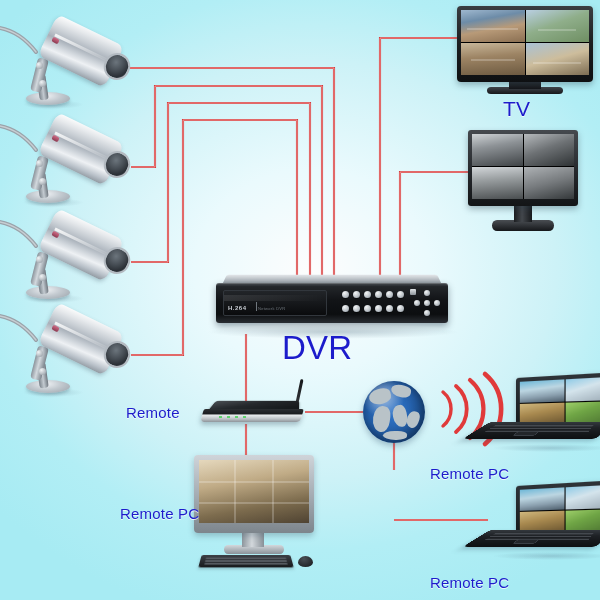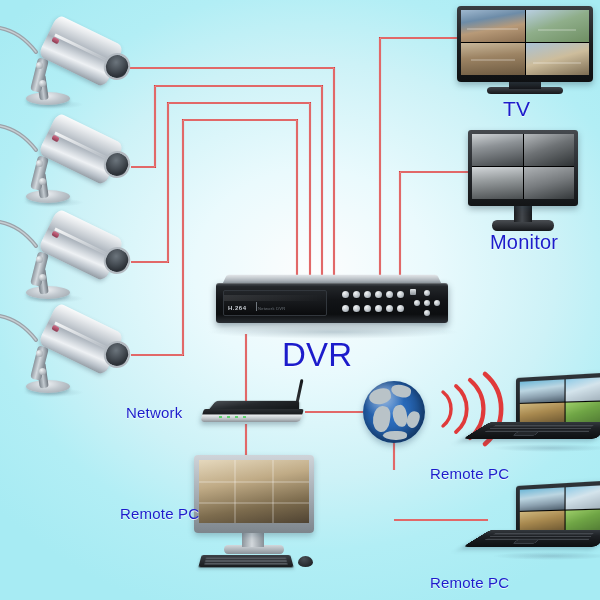--- a/index.html
+++ b/index.html
@@ -465,21 +465,20 @@
     <div class="mon-neck"></div>
     <div class="mon-bez">
       <div class="quad">
         <div class="q g1"></div>
         <div class="q g2"></div>
         <div class="q g3"></div>
         <div class="q g4"></div>
       </div>
     </div>
   </div>
-  <div class="lbl" style="left:490px;top:231px;font-size:20px;">Monitor</div>
 
   <div id="dvr-shadow"></div>
   <div class="node" id="dvr">
     <div class="dvr-top"></div>
     <div class="dvr-face">
       <div class="dvr-screen"></div>
       <div class="dvr-glow"></div>
       <div class="dvr-h264">H.264</div>
       <div class="dvr-sub2"></div>
       <div class="dvr-sub">Network DVR</div>
@@ -502,32 +501,32 @@
       <div class="navc">
         <div class="n" style="left:12px;top:0;width:6px;height:6px;"></div>
         <div class="n" style="left:12px;top:20px;width:6px;height:6px;"></div>
         <div class="n" style="left:2px;top:10px;width:6px;height:6px;"></div>
         <div class="n" style="left:22px;top:10px;width:6px;height:6px;"></div>
         <div class="n" style="left:12px;top:10px;width:6px;height:6px;"></div>
         <div class="sq" style="left:-2px;top:-1px;"></div>
       </div>
     </div>
   </div>
-  <div class="lbl" style="left:282px;top:336px;font-size:33px;">DVR</div>
+  <div class="lbl" style="left:282px;top:329px;font-size:33px;">DVR</div>
 
   <div class="node" id="rt">
     <div class="rt-ant"></div>
     <div class="rt-top"></div>
     <div class="rt-body"></div>
     <div class="rt-led" style="left:22px;"></div>
     <div class="rt-led" style="left:30px;"></div>
     <div class="rt-led" style="left:38px;"></div>
     <div class="rt-led" style="left:46px;"></div>
   </div>
-  <div class="lbl" style="left:126px;top:404px;font-size:15px;">Network</div>
+  <div class="lbl" style="left:126px;top:404px;font-size:15px;">Remote</div>
 
   <div class="node" id="lpc">
     <div class="pc-base"></div>
     <div class="pc-neck"></div>
     <div class="pc-bez">
       <div class="pc-scr s1">
         <div class="tile-line" style="left:0;top:34%;width:100%;height:2px;"></div>
         <div class="tile-line" style="left:0;top:66%;width:100%;height:2px;"></div>
         <div class="tile-line" style="left:32%;top:0;width:2px;height:100%;"></div>
         <div class="tile-line" style="left:66%;top:0;width:2px;height:100%;"></div>

